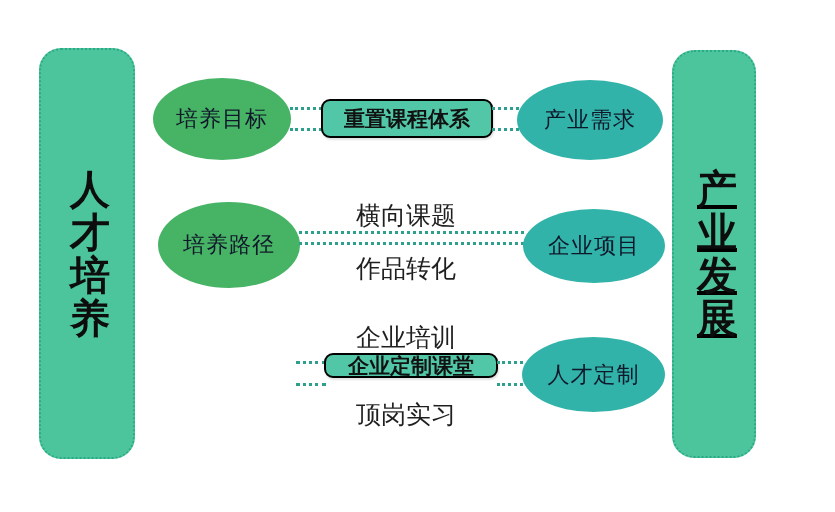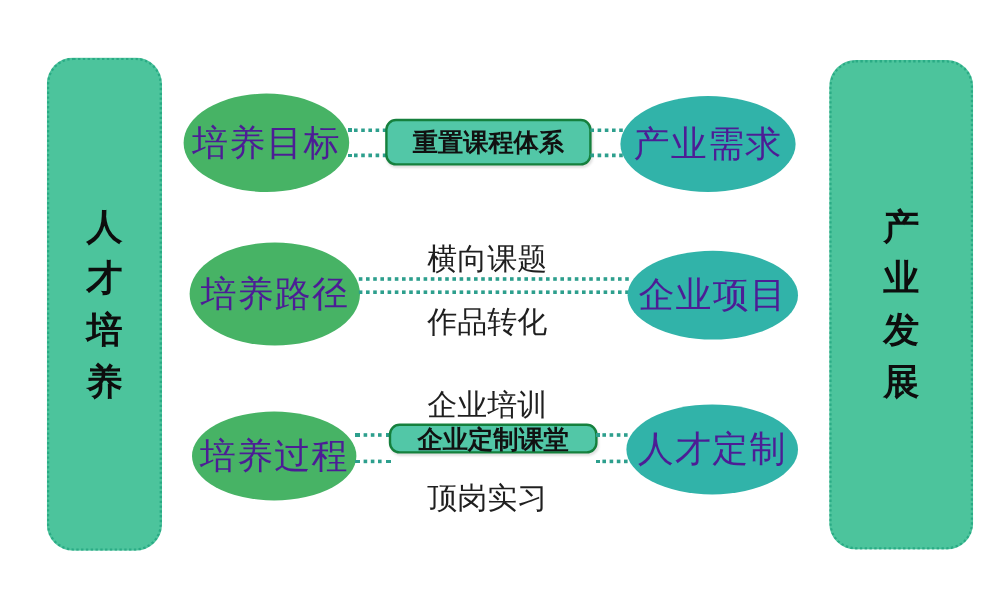--- a/index.html
+++ b/index.html
@@ -16,52 +16,52 @@
     position: absolute;
     background: #4cc49c;
     border: 2px dotted #2aab85;
     border-radius: 22px;
     display: flex;
     align-items: center;
     justify-content: center;
     box-sizing: border-box;
   }
   .pillar-left  { left: 39px;  top: 48px; width: 96px; height: 411px; }
-  .pillar-right { left: 691px; top: 50px; width: 120px; height: 408px; }
+  .pillar-right { left: 672px; top: 50px; width: 84px; height: 408px; text-decoration: underline; }
   .pillar-label {
     width: 34px;
-    font-size: 30px;
+    font-size: 40px;
     font-weight: bold;
     color: #0d0d0d;
     line-height: 43px;
     text-align: center;
     word-break: break-all;
   }
   
   .ellipse {
     position: absolute;
     border-radius: 50%;
     display: flex;
     align-items: center;
     justify-content: center;
     box-sizing: border-box;
   }
   .ellipse-green { background: #47b365; }
   .ellipse-teal  { background: #31b3a9; }
   .ellipse-label {
-    font-size: 30px;
-    color: #4c1d95;
+    font-size: 22px;
+    color: #0f172a;
     letter-spacing: 1px;
     white-space: nowrap;
   }
   
   .conn-box {
     position: absolute;
     background: #52c7a7;
-    border: 2px solid #15803d;
+    border: 2px solid #000000;
     border-radius: 9px;
     box-sizing: border-box;
     display: flex;
     align-items: center;
     justify-content: center;
     box-shadow: 1px 2px 2px rgba(0,0,0,0.12);
   }
   .conn-box-label {
     font-size: 21px;
     font-weight: bold;
@@ -123,23 +123,20 @@
 
   <div class="dotline" style="left:299px; top:231px; width:225px;"></div>
   <div class="dotline" style="left:299px; top:242px; width:225px;"></div>
 
   <div class="float-label" style="left:336px; top:252px;text-align:center;">作品转化</div>
 
   <div class="ellipse ellipse-teal" style="left:523px; top:209px; width:142px; height:74px;">
     <span class="ellipse-label">企业项目</span>
   </div>
 
-  <div class="ellipse ellipse-green" style="left:160px; top:343px; width:137px; height:74px;">
-    <span class="ellipse-label">培养过程</span>
-  </div>
 
   <div class="float-label" style="left:336px; top:321px;">企业培训</div>
 
   <div class="dotline" style="left:296px; top:361px; width:30px;"></div>
   <div class="dotline" style="left:296px; top:383px; width:30px;"></div>
 
   <div class="conn-box" style="left:324px; top:353px; width:174px; height:25px;">
     <span class="conn-box-label">企业定制课堂</span>
   </div>
 

